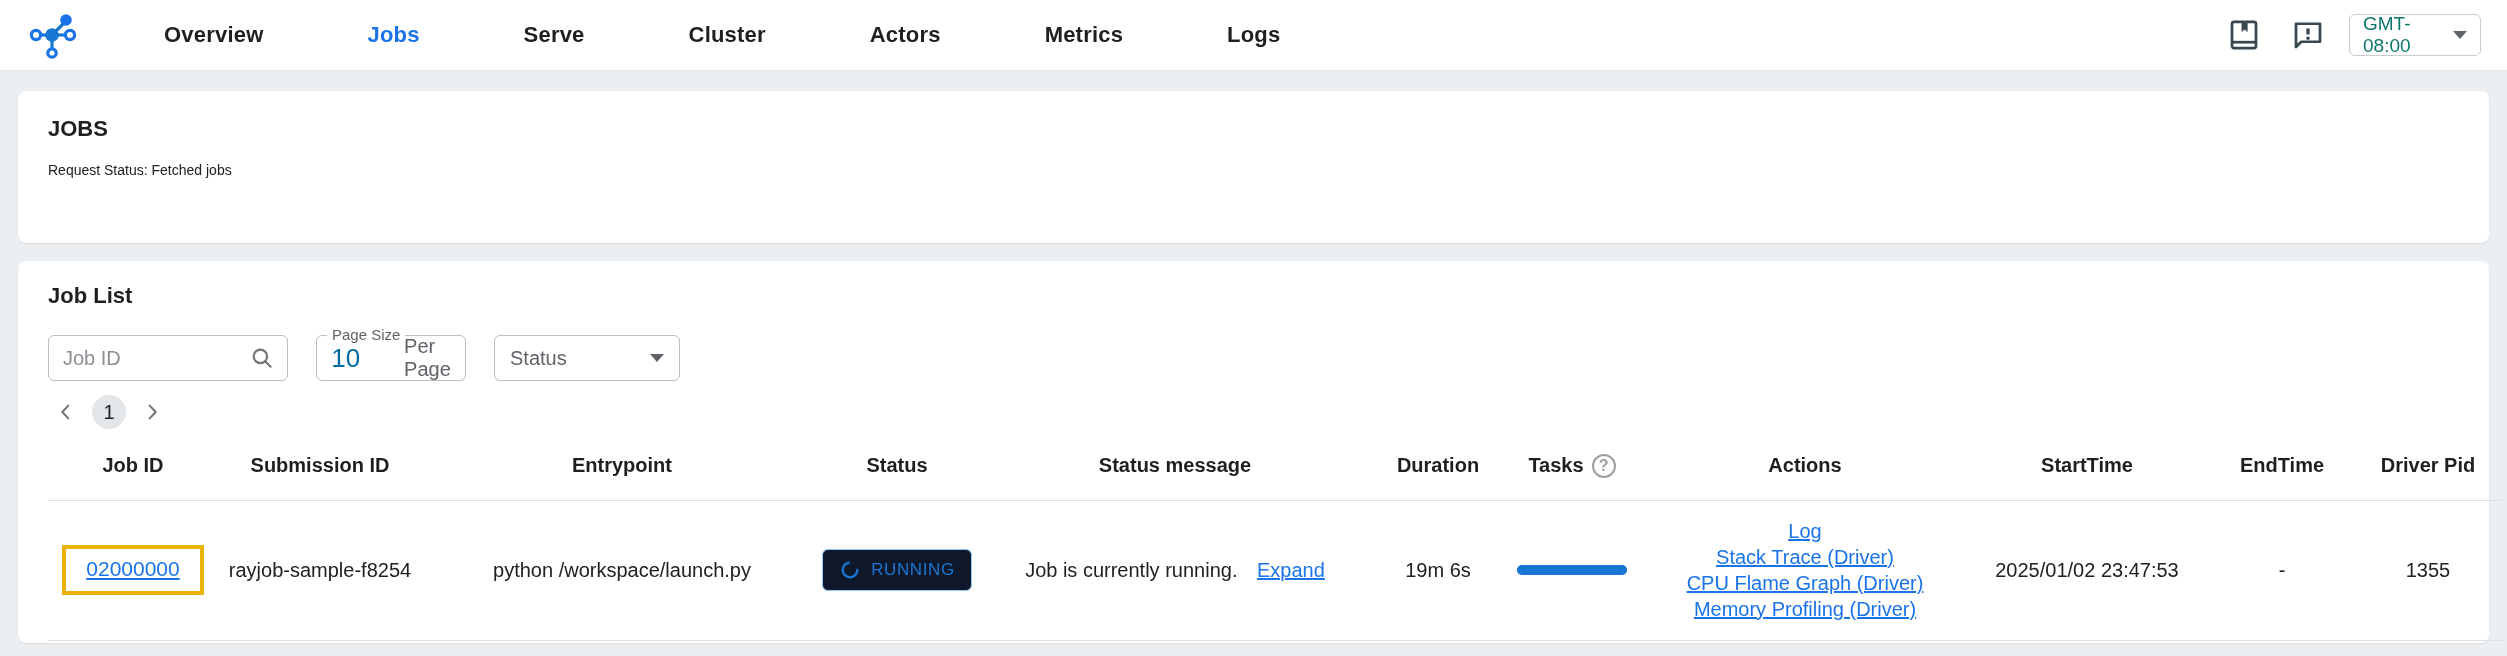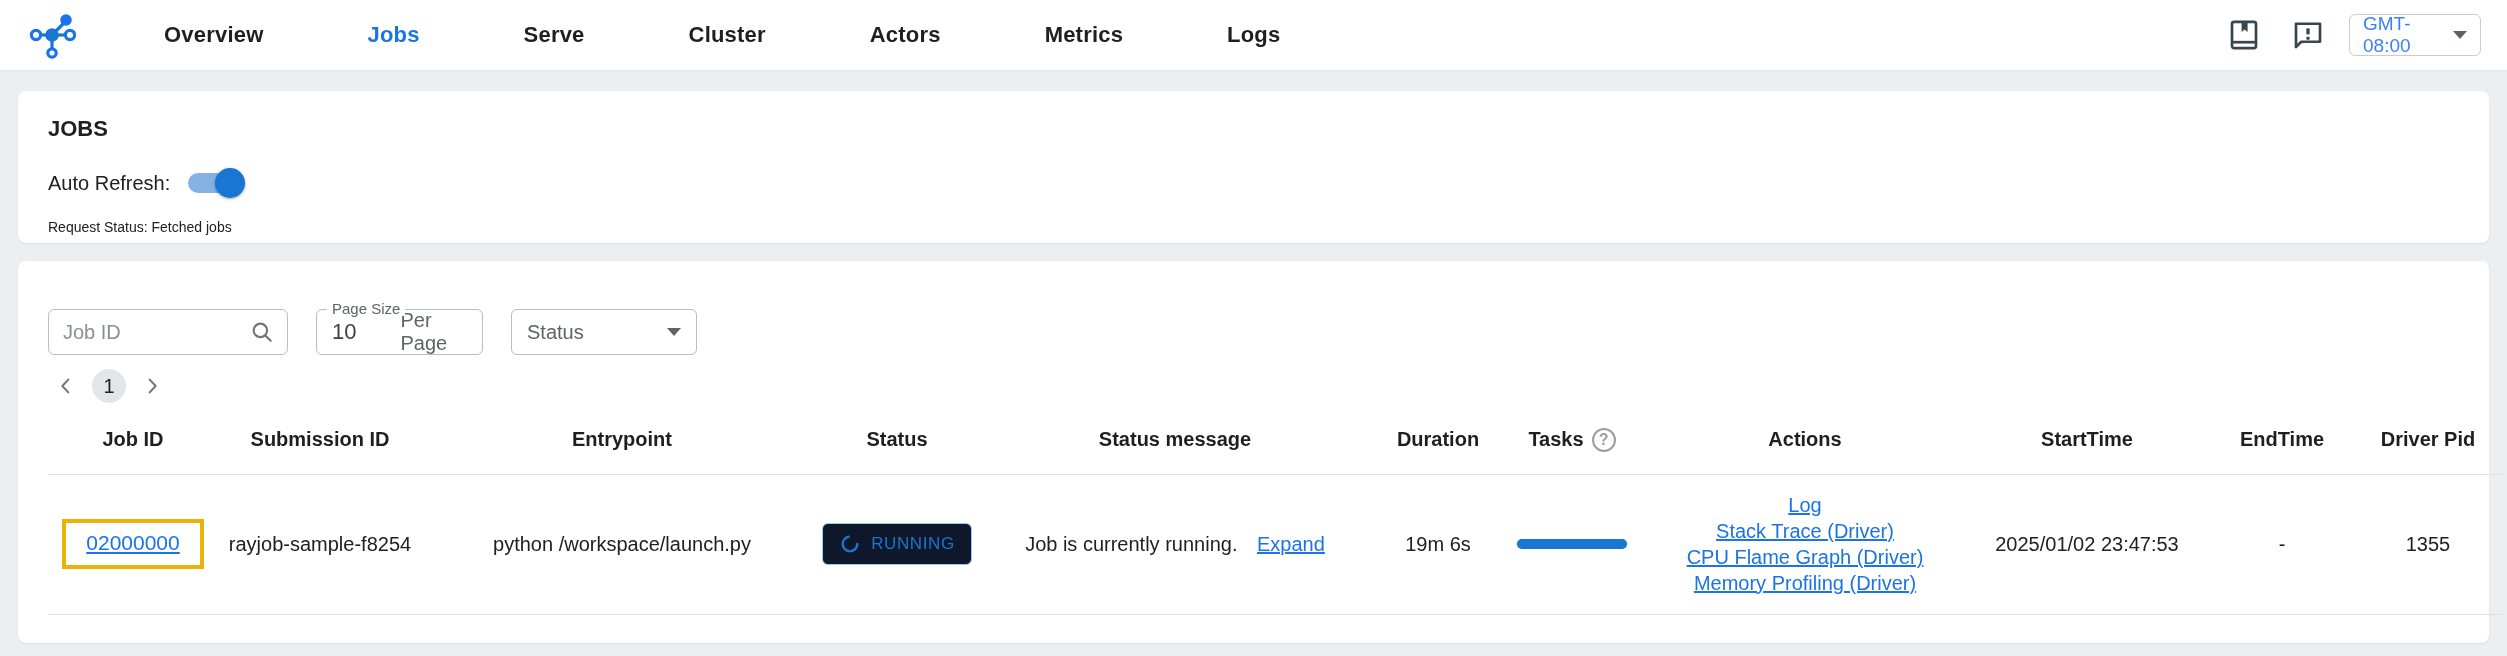--- a/index.html
+++ b/index.html
@@ -27,21 +27,21 @@
   .appbar-right { margin-left:auto; display:flex; align-items:center; gap:18px; }
   .icon-btn {
     width:46px; height:46px; display:flex; align-items:center; justify-content:center;
     border:none; background:transparent; cursor:pointer; border-radius:50%;
   }
   .tz-select {
     width:132px; height:42px; border:1px solid #c8cdd2; border-radius:6px;
     display:flex; align-items:center; justify-content:space-between;
     padding:0 13px; cursor:pointer; background:#fff;
   }
-  .tz-select .tz-text { color:#3b82f6; font-size:19px; }
+  .tz-select .tz-text { color:#0f766e; font-size:19px; }
   .caret { width:0; height:0; border-left:7px solid transparent;
     border-right:7px solid transparent; border-top:8px solid #5f6368; }
 
   
   .card {
     background:#ffffff; border-radius:8px; margin:0 18px;
     box-shadow:0 1px 2px rgba(0,0,0,.08);
   }
   .card.jobs-panel { margin-top:21px; height:152px; padding:25px 30px; }
   .card.joblist-panel { margin-top:18px; height:382px; padding:22px 30px 0; }
@@ -63,28 +63,28 @@
   .searchbox {
     width:240px; height:46px; border:1px solid #b9bfc4; border-radius:6px;
     display:flex; align-items:center; padding:0 12px 0 14px; background:#fff;
   }
   .searchbox input {
     border:none; outline:none; flex:1; font-size:20px; min-width:0;
     font-family:"Liberation Sans", sans-serif; color:#212121;
   }
   .searchbox input::placeholder { color:#8a8f94; }
   .fieldset-box {
-    position:relative; width:167px; height:46px; border:1px solid #b9bfc4; border-radius:6px;
+    position:relative; width:150px; height:46px; border:1px solid #b9bfc4; border-radius:6px;
     display:flex; align-items:center; justify-content:center; padding:0 15px; background:#fff;gap:44px;
   }
   .fieldset-box .legend {
     position:absolute; top:-9px; left:10px; background:#fff; padding:0 5px;
     font-size:15px; color:#5f6368; line-height:1;
   }
-  .fieldset-box .val { font-size:22px; color:#404040; }
+  .fieldset-box .val { font-size:26px; color:#0369a1; }
   .fieldset-box .suffix { font-size:20px; color:#5f6368; }
   .select-box {
     width:186px; height:46px; border:1px solid #b9bfc4; border-radius:6px;
     display:flex; align-items:center; justify-content:space-between; padding:0 15px;
     cursor:pointer; background:#fff;
   }
   .select-box .sel-text { font-size:20px; color:#5f6368; }
 
   
   .pagination { display:flex; align-items:center; margin-top:13px; gap:8px; }
@@ -183,31 +183,25 @@
     </button>
     <div class="tz-select">
       <span class="tz-text">GMT-08:00</span>
       <span class="caret"></span>
     </div>
   </div>
 </header>
 
 <section class="card jobs-panel">
   <div class="card-title">JOBS</div>
-  <div class="autorefresh-row">
-    <span class="label">Auto Refresh:</span>
-    <div class="switch">
-      <div class="track"></div>
-      <div class="knob"></div>
-    </div>
-  </div>
   <div class="request-status">Request Status: Fetched jobs</div>
 </section>
 
 <section class="card joblist-panel">
+  <div class="card-title">Job List</div>
 
   <div class="filters">
     <div class="searchbox">
       <input type="text" placeholder="Job ID" style="">
       <svg width="26" height="26" viewBox="0 0 24 24" fill="none" stroke="#757575" stroke-width="2" stroke-linecap="round">
         <circle cx="10.5" cy="10.5" r="6.2"></circle>
         <line x1="15.2" y1="15.2" x2="20" y2="20"></line>
       </svg>
     </div>
 

